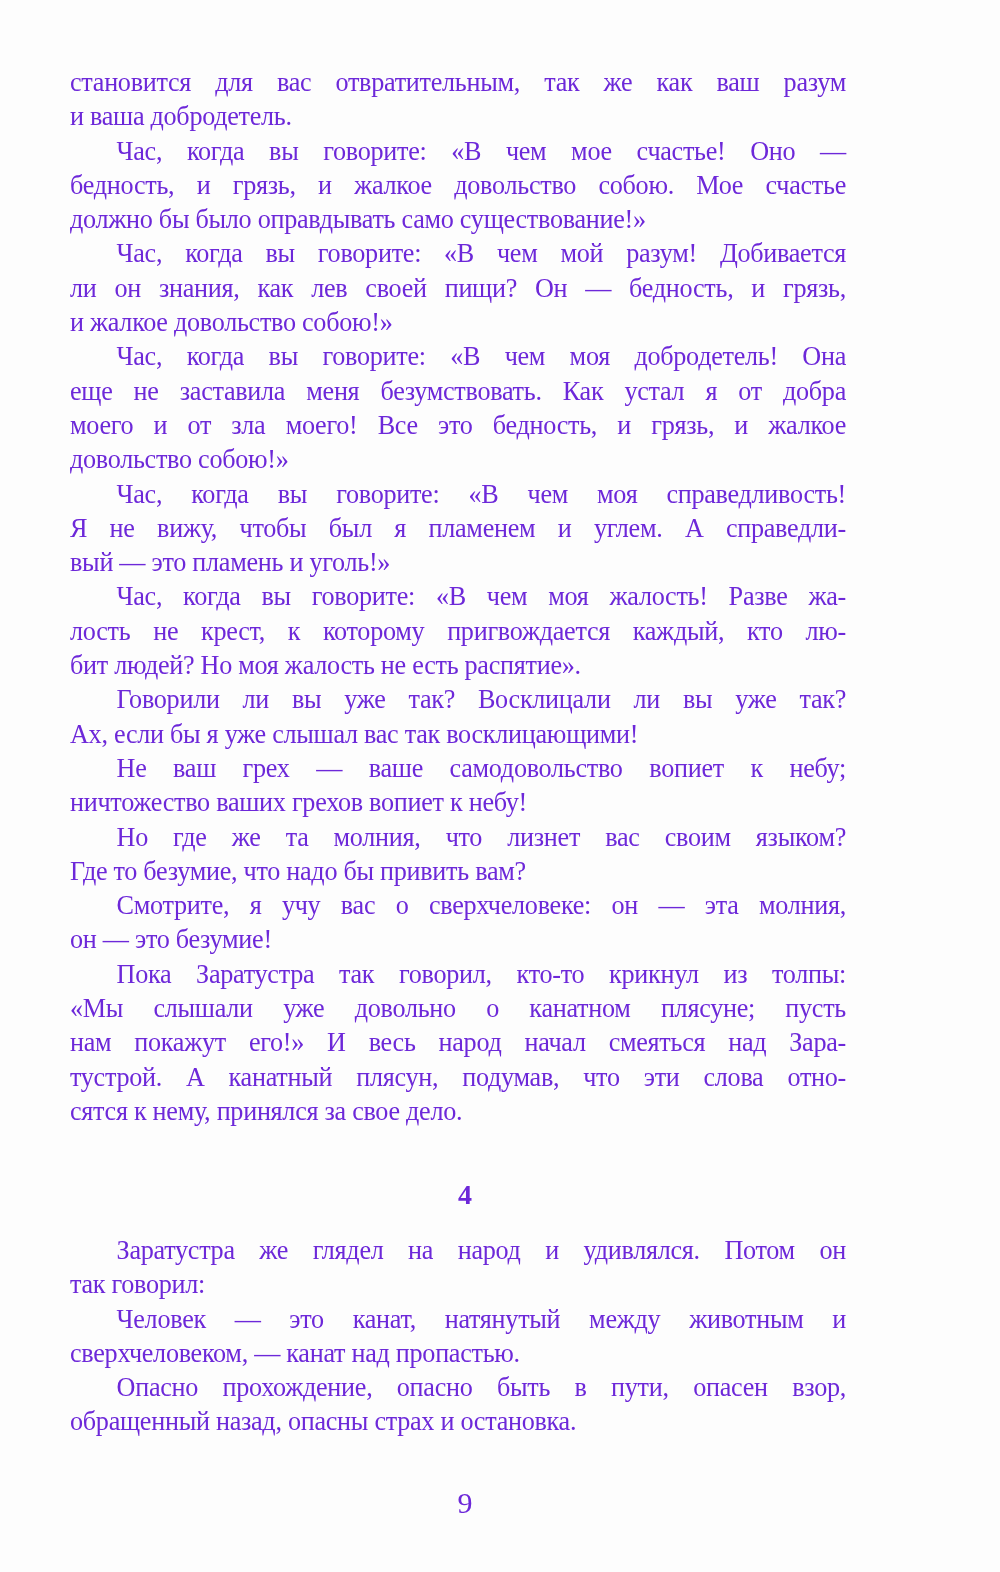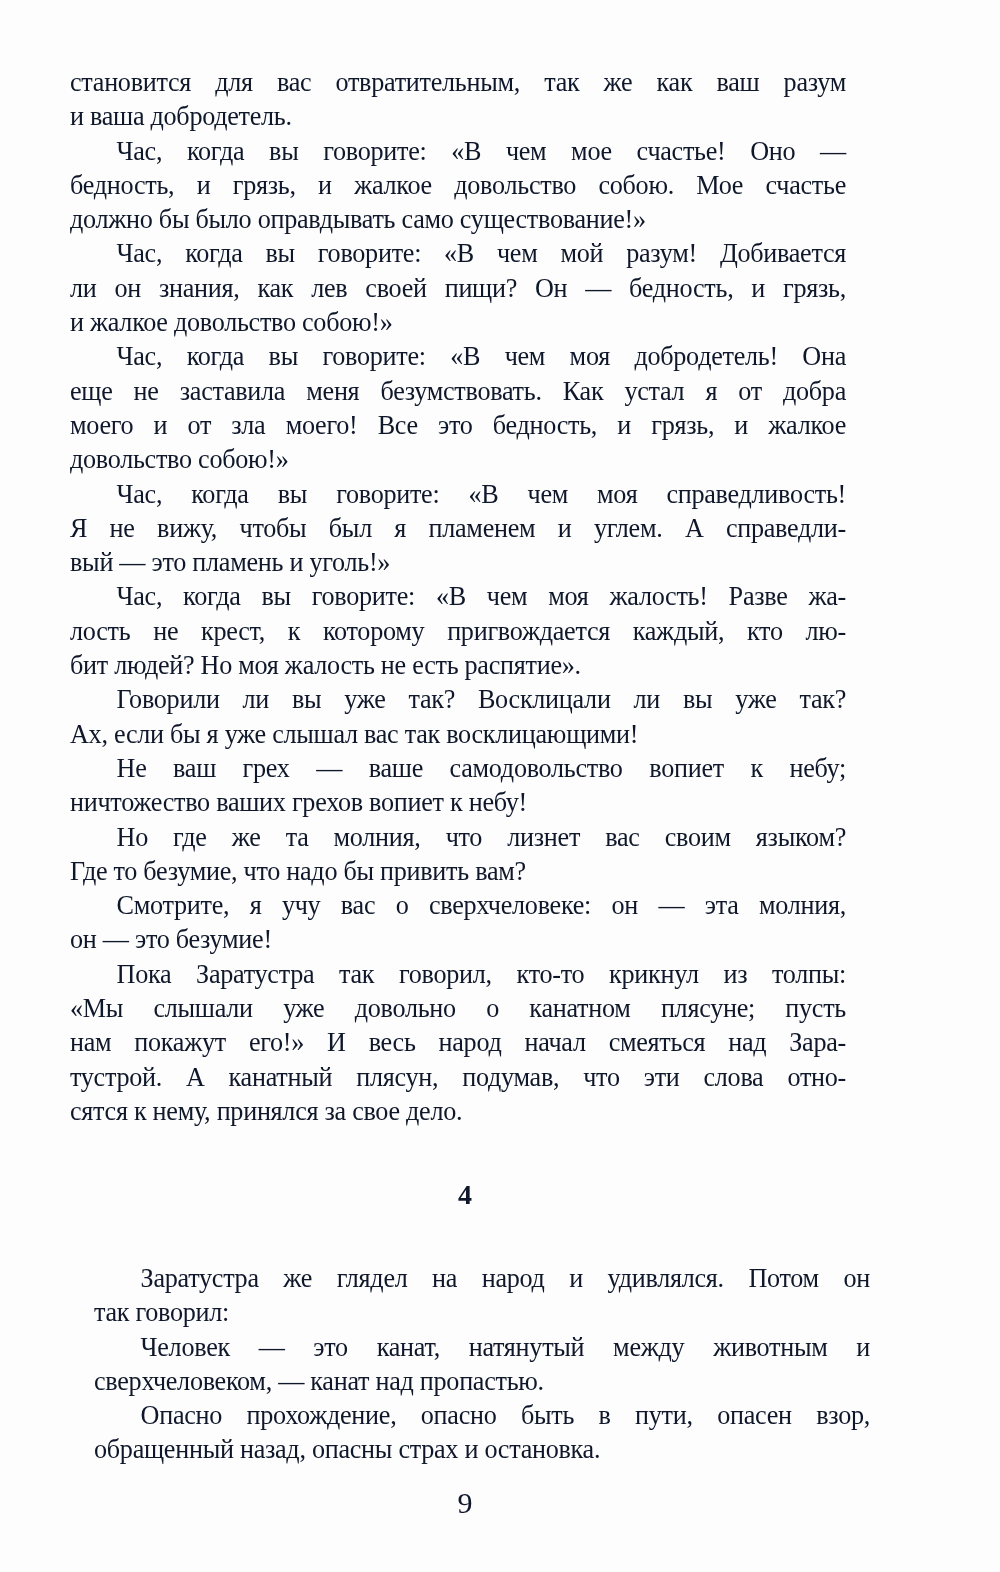--- a/index.html
+++ b/index.html
@@ -1,21 +1,21 @@
 <!DOCTYPE html>
 <html><head>
 <meta charset="utf-8">
 <style>
   html, body { margin: 0; padding: 0; background: #ffffff; }
   body { width: 1000px; height: 1572px; position: relative; overflow: hidden; }
   .page {
     position: absolute; left: 0; top: 0; width: 1000px; height: 1572px;
     background: #fdfdfd;
     font-family: "Liberation Serif", "DejaVu Serif", serif;
-    color: #0f172a;
+    color: #6d28d9;
   }
   .textblock {
     position: absolute; left: 70px; width: 776px;
   }
   .line {
     display: block;
     height: 34.3px;
     line-height: 34.3px;
     font-size: 27px;
     white-space: nowrap;
@@ -68,21 +68,21 @@
       <div class="line last">Где то безумие, что надо бы привить вам?</div>
       <div class="line indent">Смотрите, я учу вас о сверхчеловеке: он — эта молния,</div>
       <div class="line last">он — это безумие!</div>
       <div class="line indent">Пока Заратустра так говорил, кто-то крикнул из толпы:</div>
       <div class="line">«Мы слышали уже довольно о канатном плясуне; пусть</div>
       <div class="line">нам покажут его!» И весь народ начал смеяться над Зара-</div>
       <div class="line">тустрой. А канатный плясун, подумав, что эти слова отно-</div>
       <div class="line last">сятся к нему, принялся за свое дело.</div>
     </div>
   <div class="heading">4</div>
-  <div class="textblock" id="block2" style="top:1261px;margin-left:24px;">
+  <div class="textblock" id="block2" style="top:1233px;">
       <div class="line indent">Заратустра же глядел на народ и удивлялся. Потом он</div>
       <div class="line last">так говорил:</div>
       <div class="line indent">Человек — это канат, натянутый между животным и</div>
       <div class="line last">сверхчеловеком, — канат над пропастью.</div>
       <div class="line indent">Опасно прохождение, опасно быть в пути, опасен взор,</div>
       <div class="line last">обращенный назад, опасны страх и остановка.</div>
     </div>
   <div class="pagenum">9</div>
 </div>
 

